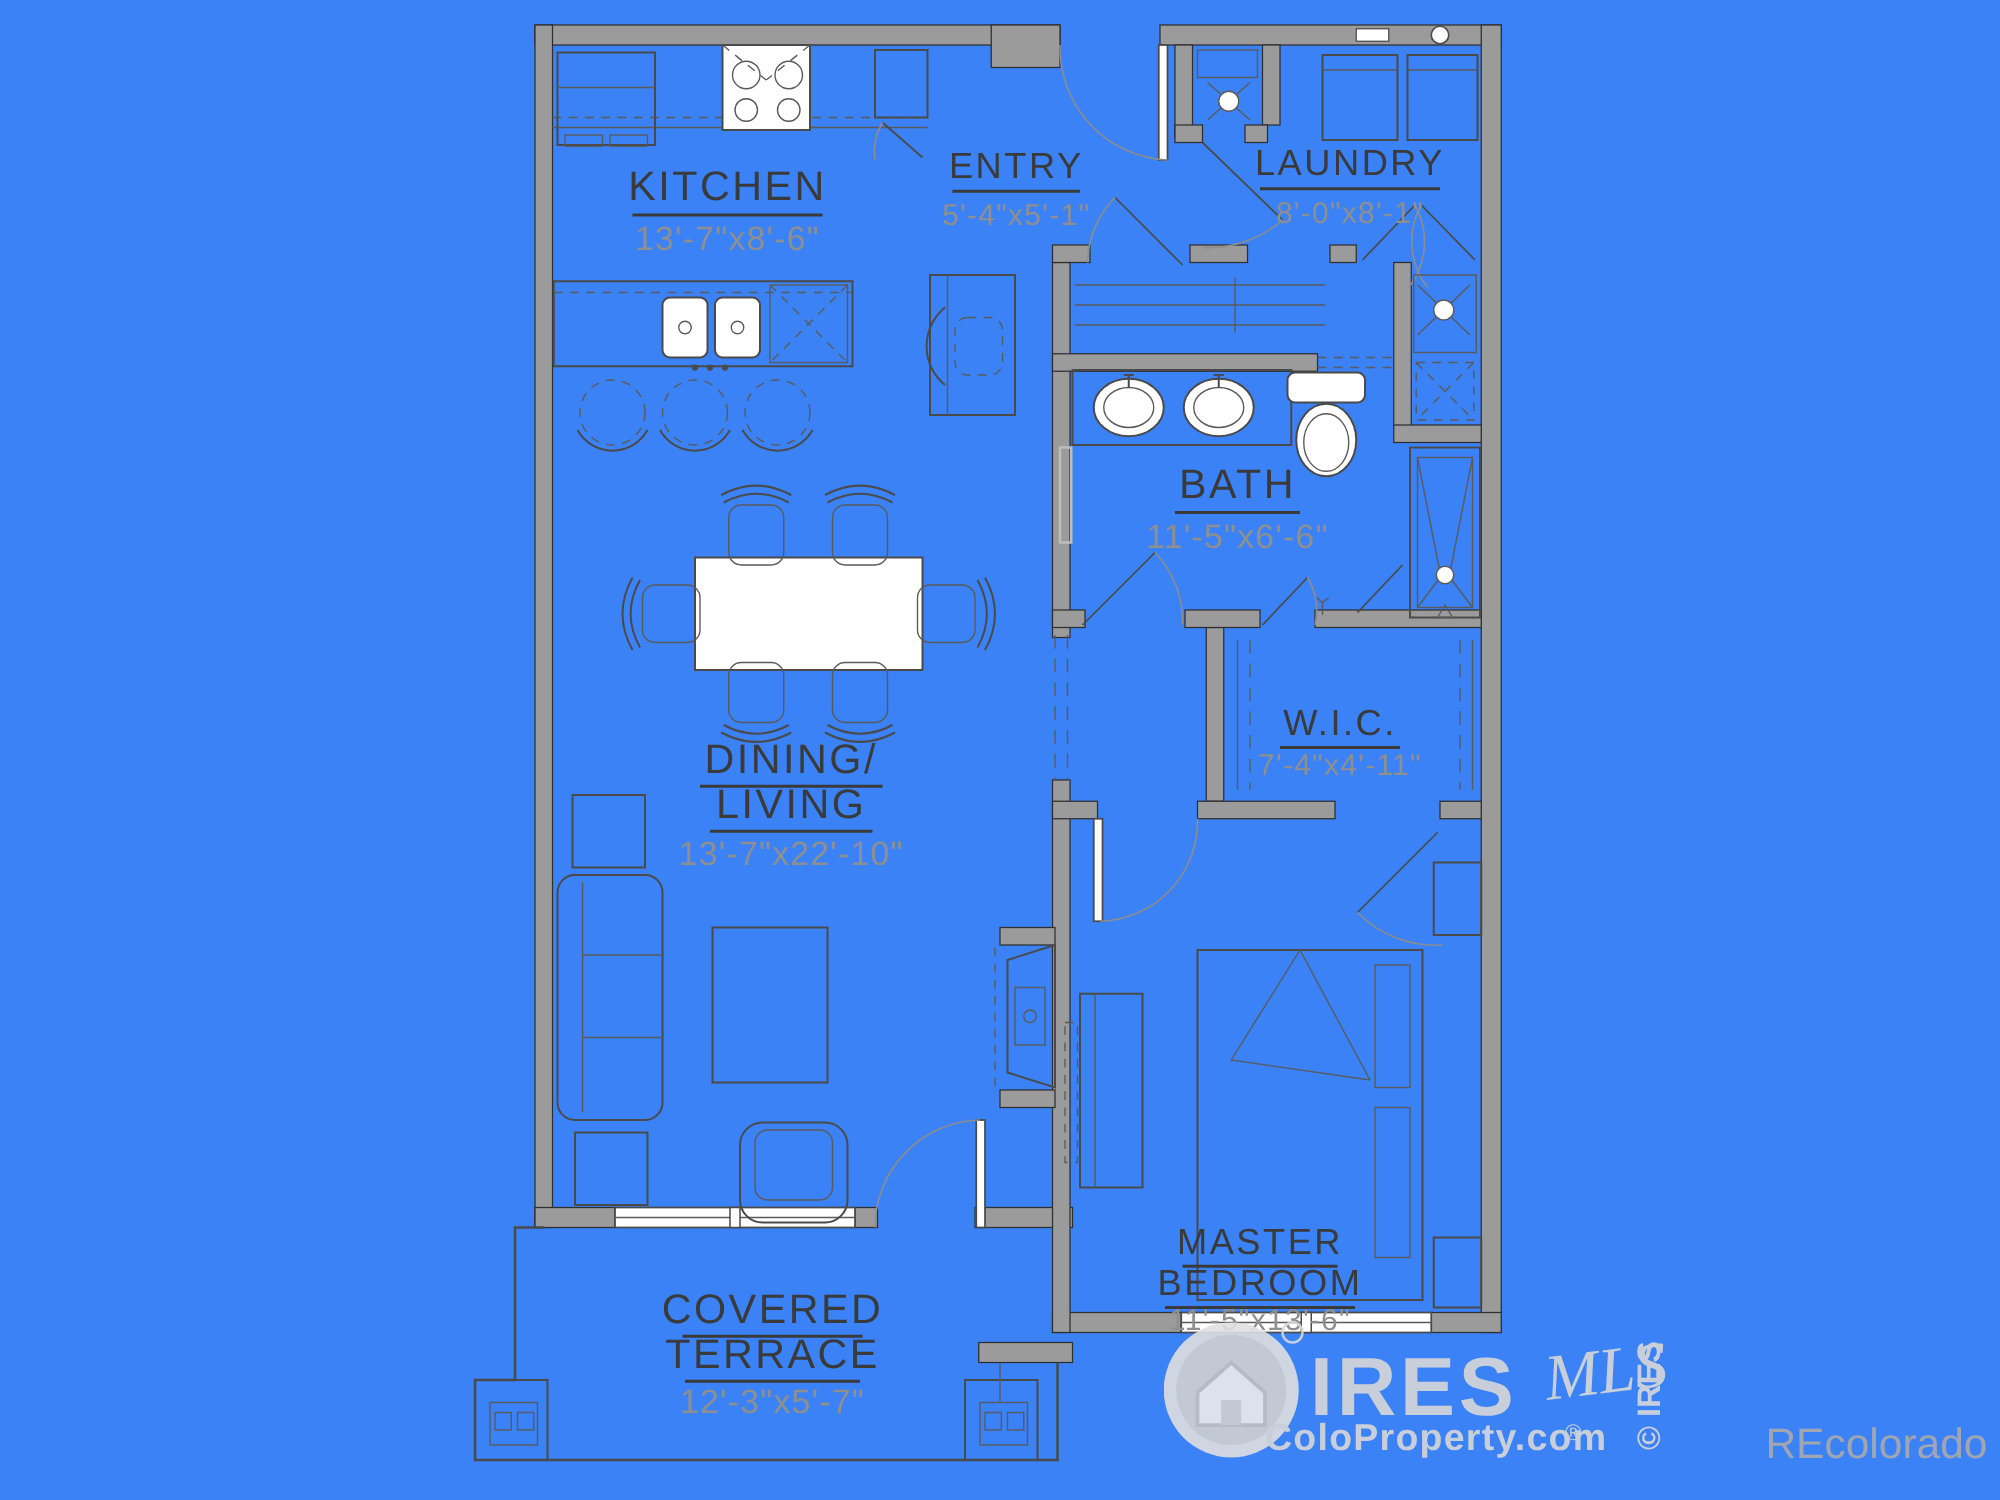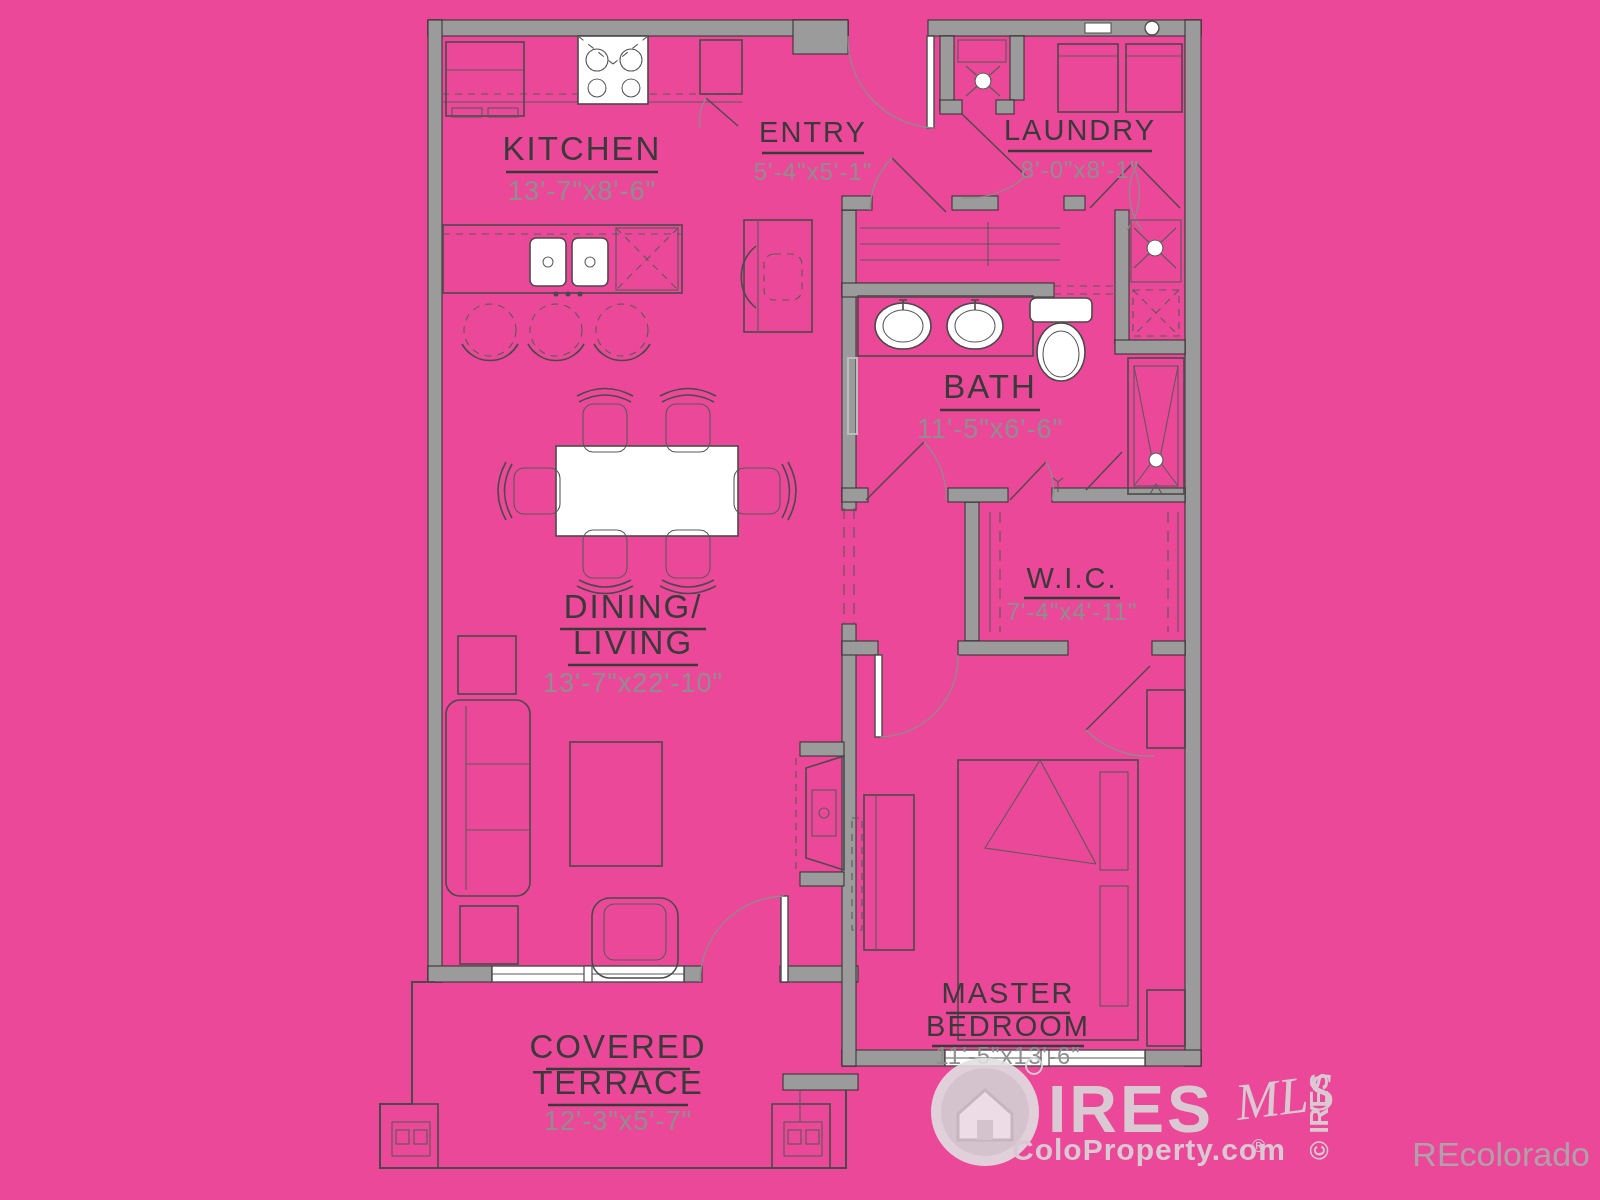--- a/index.html
+++ b/index.html
@@ -1,16 +1,16 @@
 <!DOCTYPE html>
 <html><head>
 <meta charset="utf-8">
 <style>
   html,body{margin:0;padding:0;background:#ffffff;}
-  #stage{position:relative;width:1600px;height:1200px;background:#ec4899;overflow:hidden;
+  #stage{position:relative;width:1600px;height:1200px;background:#3b82f6;overflow:hidden;
          font-family:"Liberation Sans", sans-serif;}
   svg{position:absolute;left:0;top:0;}
   .wall{fill:#9b9b9b;stroke:#2f2f2f;stroke-width:1;}
   .f{fill:none;stroke:#4a4a4a;stroke-width:1.6;}
   .fl{fill:none;stroke:#5a5a5a;stroke-width:1.1;}
   .fw{fill:#ffffff;stroke:#4a4a4a;stroke-width:1.6;}
   .dash{stroke-dasharray:11 8;}
   .dash2{stroke-dasharray:7 6;}
   .arc{fill:none;stroke:#8d8d8d;stroke-width:1.3;}
   .leaf{fill:#ffffff;stroke:#4a4a4a;stroke-width:1.4;}

